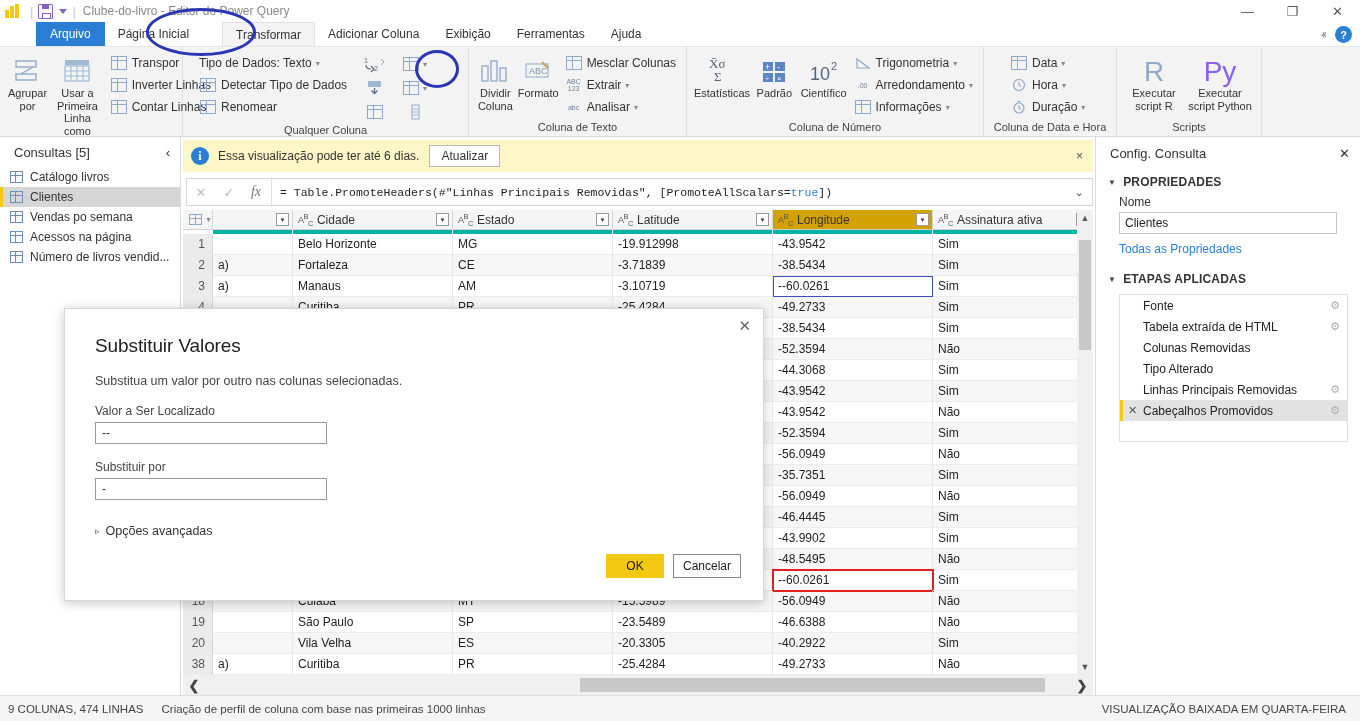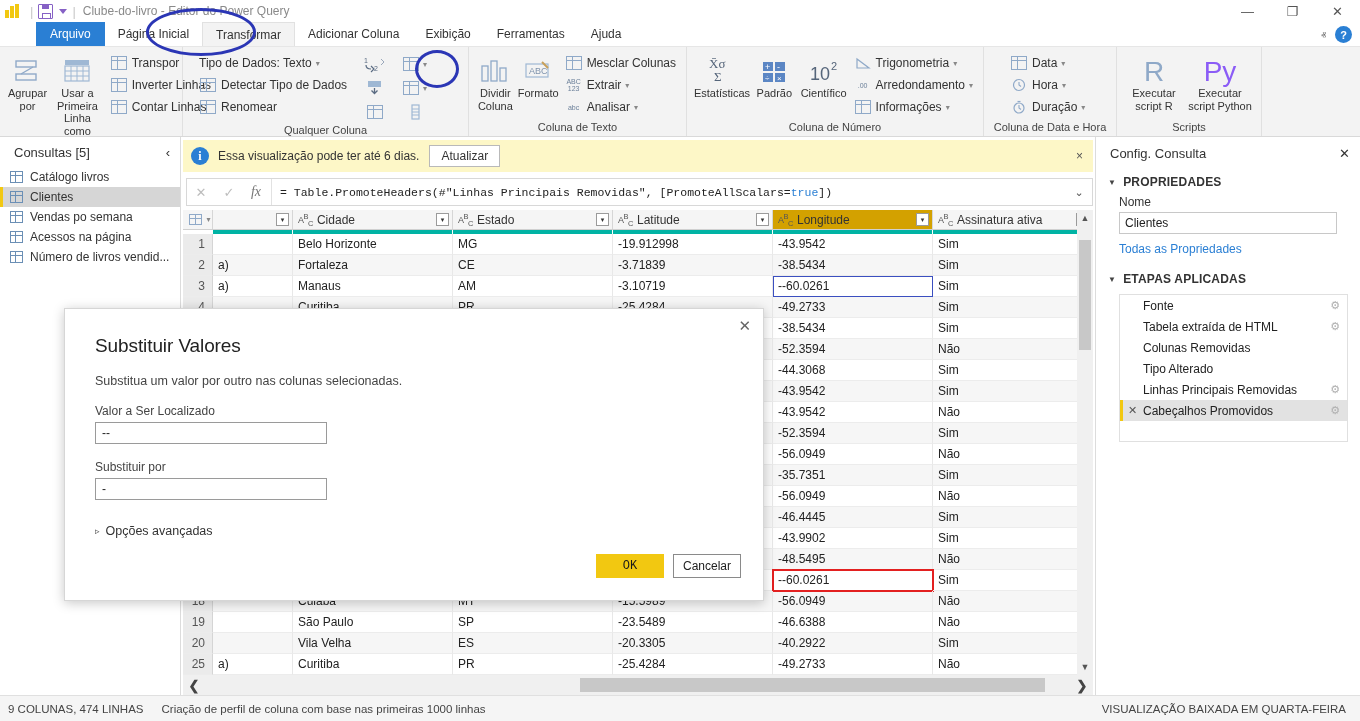--- a/index.html
+++ b/index.html
@@ -35,21 +35,21 @@
 
   
   .menubar {
     position: absolute; top: 22px; left: 0; width: 1360px; height: 25px;
     background: #ffffff; display: flex; align-items: stretch; font-size: 12px;
     border-bottom: 1px solid #e6e6e6;
     padding-left: 36px;
   }
   .mtab { padding: 0 13px; display: flex; align-items: center; color: #333; white-space: nowrap; }
   .mtab.file { background: #2a7fd4; color: #fff; padding: 0 14px; }
-  .mtab.active { background: #f3f3f3; border-left: 1px solid #e1e1e1; border-right: 1px solid #e1e1e1; border-top: 1px solid #e1e1e1; }
+  .mtab.active { background: #f3f3f3; border-left: 1px solid #e1e1e1; border-right: 1px solid #e1e1e1; border-top: 1px solid #e1e1e1; margin-left: 20px; }
   .help-q { position: absolute; right: 8px; top: 4px; width: 17px; height: 17px; border-radius: 50%; background: #2a7fd4; color: #fff; font-size: 11px; display: flex; align-items: center; justify-content: center; font-weight: bold;}
   .chev-up { position:absolute; right: 34px; top: 8px; color:#555; font-size: 10px; }
 
   
   .ribbon {
     position: absolute; top: 47px; left: 0; width: 1360px; height: 90px;
     background: #f3f3f3; border-bottom: 1px solid #d9d9d9;
     display: flex; align-items: stretch;
   }
   .rgroup { position: relative; display: flex; flex-direction: column; padding: 3px 6px 0 6px; border-right: 1px solid #e0e0e0; }
@@ -153,21 +153,21 @@
   
   .modal { position: absolute; left: 64px; top: 308px; width: 700px; height: 293px; background: #fff; border: 1px solid #d6d6d6; box-shadow: 0 2px 11px rgba(0,0,0,0.22); }
   .md-x { position: absolute; right: 12px; top: 8px; font-size: 15px; color: #666; }
   .md-title { font-size: 19px; color: #222; padding: 26px 0 0 30px; letter-spacing: -0.1px; }
   .md-desc { font-size: 12.5px; color: #444; padding: 17px 0 0 30px; }
   .md-flabel { font-size: 12px; color: #444; padding: 16px 0 4px 30px; }
   .md-field { margin-left: 30px; width: 232px; height: 22px; border: 1px solid #9a9a9a; background: #fff; display: flex; align-items: center; padding-left: 6px; font-size: 12px; color: #222; }
   .md-adv { font-size: 12.5px; color: #333; padding: 24px 0 0 30px; display: flex; align-items: center; }
   .md-adv .tri { font-size: 9px; margin-right: 6px; color: #444; }
   .md-btns { position: absolute; right: 22px; bottom: 22px; display: flex; gap: 9px; }
-  .md-ok { width: 68px; height: 24px; background: #f2c811; border: none; font-size: 12px; color: #1a1a1a; display: flex; align-items: center; justify-content: center; font-family: Liberation Mono, monospace; }
+  .md-ok { width: 58px; height: 24px; background: #f2c811; border: none; font-size: 12px; color: #1a1a1a; display: flex; align-items: center; justify-content: center; }
   .md-cancel { width: 68px; height: 24px; background: #fff; border: 1px solid #8a8a8a; font-size: 12px; color: #222; display: flex; align-items: center; justify-content: center; }
 </style>
 </head>
 <body>
 
 <div id="app">
 
   <div class="titlebar">
     <span class="pbi-logo">
         <i></i>
@@ -733,21 +733,21 @@
         <div class="grow alt">
           <div class="gc idx" style="width: 30px;">20</div>
           <div class="gc" style="width: 80px;"></div>
           <div class="gc" style="width: 160px;">Vila Velha</div>
           <div class="gc" style="width: 160px;">ES</div>
           <div class="gc" style="width: 160px;">-20.3305</div>
           <div class="gc" style="width: 160px;">-40.2922</div>
           <div class="gc" style="width: 160px;">Sim</div>
         </div>
         <div class="grow">
-          <div class="gc idx" style="width: 30px;">25</div>
+          <div class="gc idx" style="width: 30px;">38</div>
           <div class="gc" style="width: 80px;">a)</div>
           <div class="gc" style="width: 160px;">Curitiba</div>
           <div class="gc" style="width: 160px;">PR</div>
           <div class="gc" style="width: 160px;">-25.4284</div>
           <div class="gc" style="width: 160px;">-49.2733</div>
           <div class="gc" style="width: 160px;">Não</div>
         </div>
         <div class="grow alt">
           <div class="gc idx" style="width: 30px;">22</div>
           <div class="gc" style="width: 80px;"></div>

